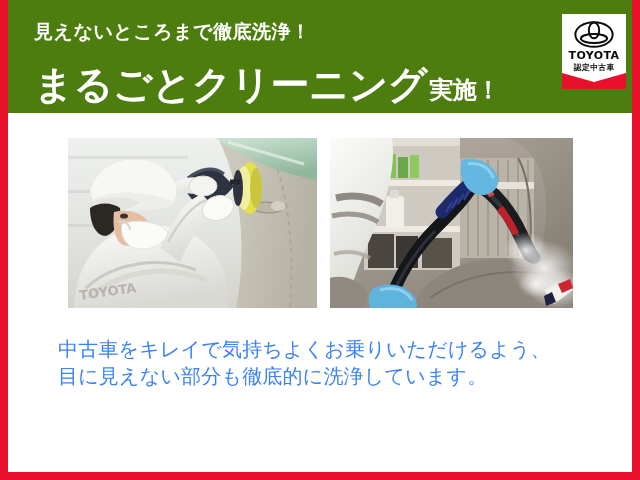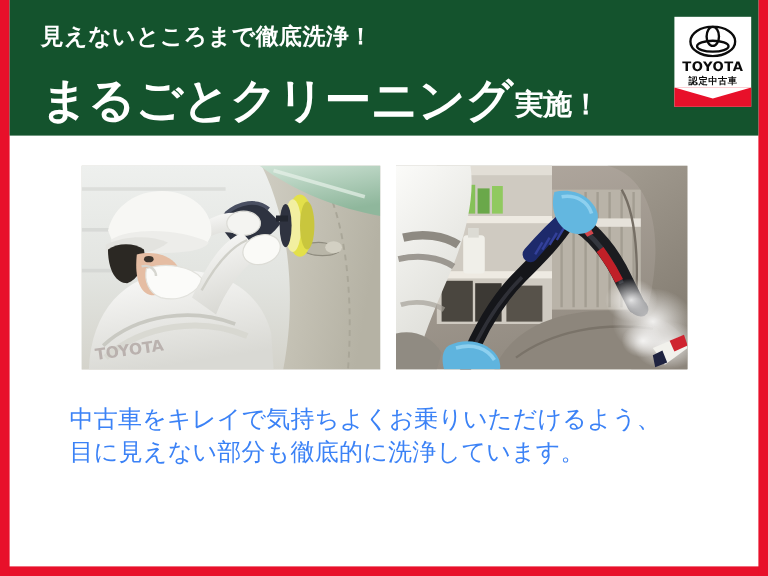--- a/index.html
+++ b/index.html
@@ -24,21 +24,21 @@
     border-bottom: 8px solid #e8102a;
   }
 
   
   .header {
     position: absolute;
     left: -8px;
     top: 0;
     width: 640px;
     height: 113px;
-    background: #14532d;
+    background: #4d7c0f;
     overflow: hidden;
   }
 
   .headline-stack {
     position: absolute;
     left: 34px;
     top: 21px;
     width: 480px;
   }
 
@@ -62,21 +62,21 @@
   .headline-big {
     font-family: "DejaVu Sans", "Liberation Sans", sans-serif;
     font-size: 39px;
     font-weight: bold;
     color: #ffffff;
     line-height: 1.0;
     letter-spacing: -0.5px;
   }
 
   .headline-suffix {
-    font-family: Liberation Mono, monospace;
+    font-family: Liberation Serif, serif;
     font-size: 24px;
     font-weight: bold;
     color: #ffffff;
     line-height: 1.0;
     padding-bottom: 2px;
     margin-left: 2px;
     letter-spacing: -0.5px;
   }
 
   

